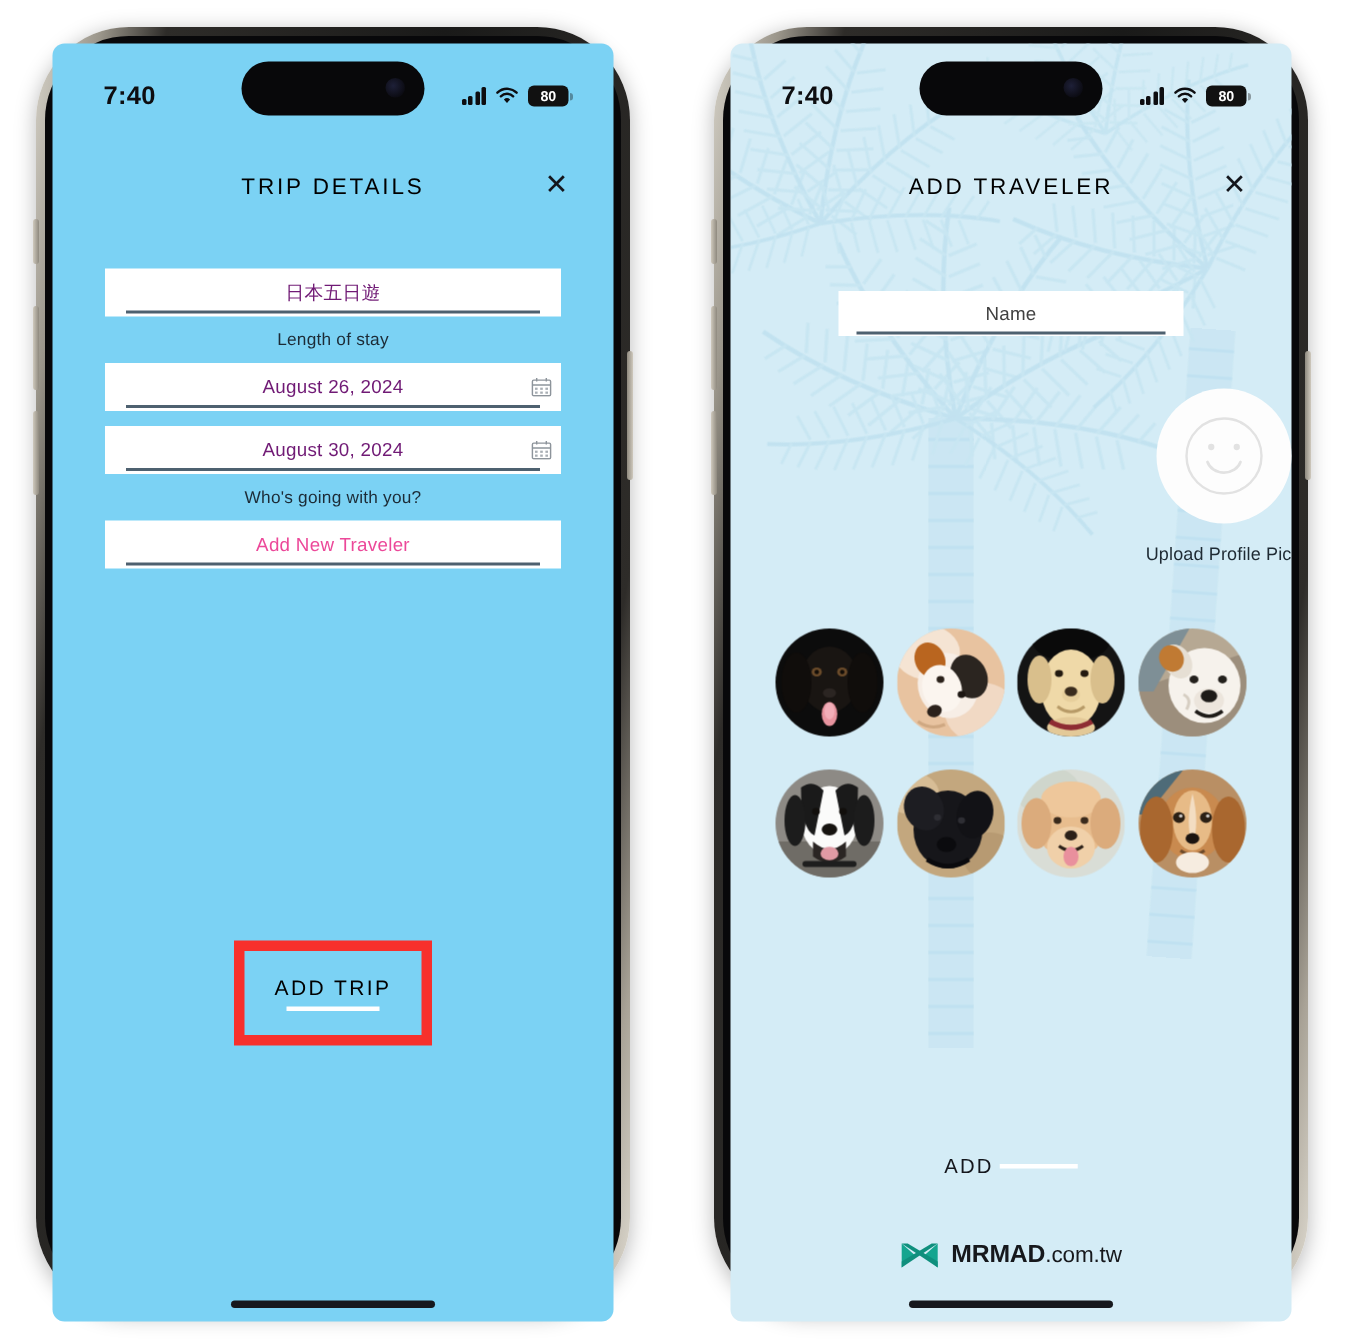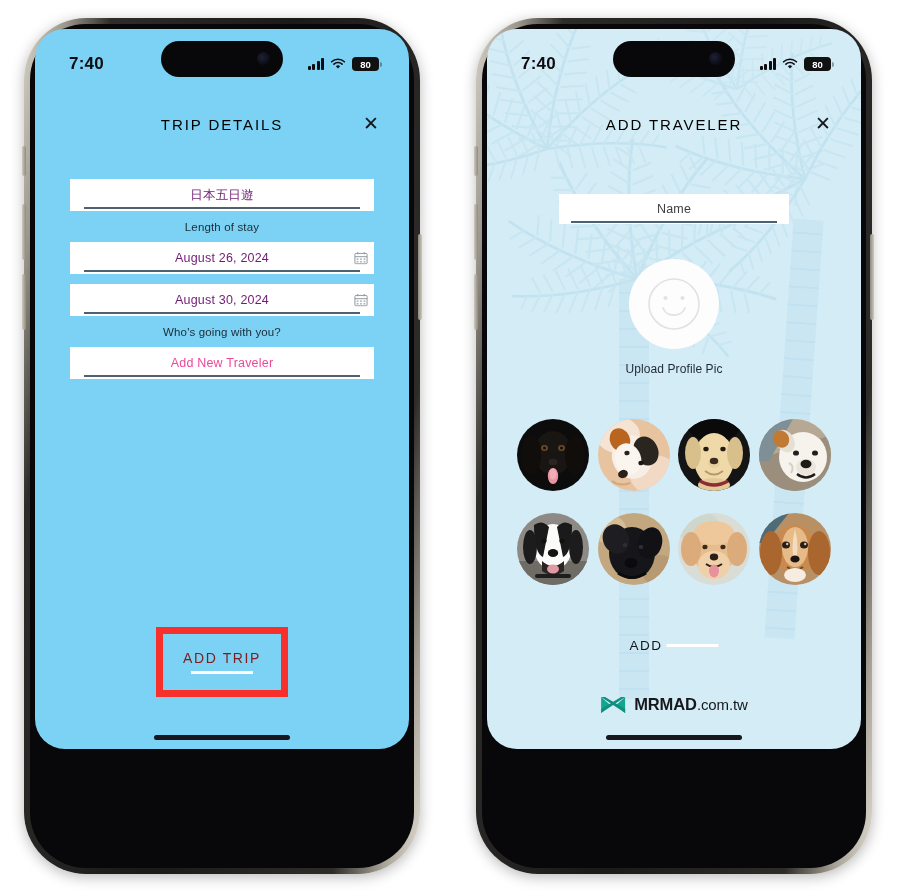--- a/index.html
+++ b/index.html
@@ -23,22 +23,22 @@
   .phone.left  { left: 24px;  top: 18px; }
   .phone.right { left: 476px; top: 18px; }
 
   .bezel {
     position: absolute; inset: 6px;
     border-radius: 56px;
     background: #08080a;
   }
   .screen {
     position: absolute; left: 11px; top: 11px;
-    width: 374px; height: 720px;
-    border-radius: 30px;
+    width: 374px; height: 852px;
+    border-radius: 8px;
     overflow: hidden;
   }
   .screen.sky { background: #7bd2f4; }
   .screen.pale { background: #d4ecf6; }
 
   
   .palm-bg { position: absolute; inset: 0; pointer-events: none; }
 
   
   .btn-side {
@@ -134,40 +134,40 @@
   .addtrip-wrap {
     position: absolute; left: 50%; transform: translateX(-50%);
     top: 598px; width: 132px; height: 70px;
     border: 7px solid #f7302c;
   }
   .addtrip {
     position: absolute; inset: 0;
     display: flex; flex-direction: column; align-items: center; justify-content: center;
     gap: 5px; cursor: pointer;
   }
-  .addtrip span { font-size: 14px; letter-spacing: 1.6px; color: #7f1d1d; }
+  .addtrip span { font-size: 14px; letter-spacing: 1.6px; color: #000000; }
   .addtrip .uline2 { width: 62px; height: 2.5px; background: #fff; }
 
   
   .home-ind {
     position: absolute; bottom: 9px; left: 50%; transform: translateX(-50%);
     width: 136px; height: 5px; border-radius: 3px; background: #16181d;
   }
 
   
   .name-field {
     position: absolute; top: 165px; left: 72px; width: 230px; height: 30px;
     background: #fff; display: flex; align-items: center; justify-content: center;
   }
   .name-field .uline { position: absolute; left: 12px; right: 12px; bottom: 1px; height: 1.6px; background: #4e6170; }
   .name-field .ph { font-size: 12.5px; color: #404040; letter-spacing: .2px; }
 
   .upload-wrap {
     position: absolute; top: 230px; left: 0; right: 0;
-    display: flex; flex-direction: column; align-items: center;
+    display: flex; flex-direction: column; align-items: flex-end;
   }
   .upload-circle {
     width: 90px; height: 90px; border-radius: 50%; background: #fdfdfd;
     display: flex; align-items: center; justify-content: center; cursor: pointer;
   }
   .upload-label {
     margin-top: 13px; font-size: 12px; color: #1e2a33; letter-spacing: .1px;
   }
 
   .dog-grid {

